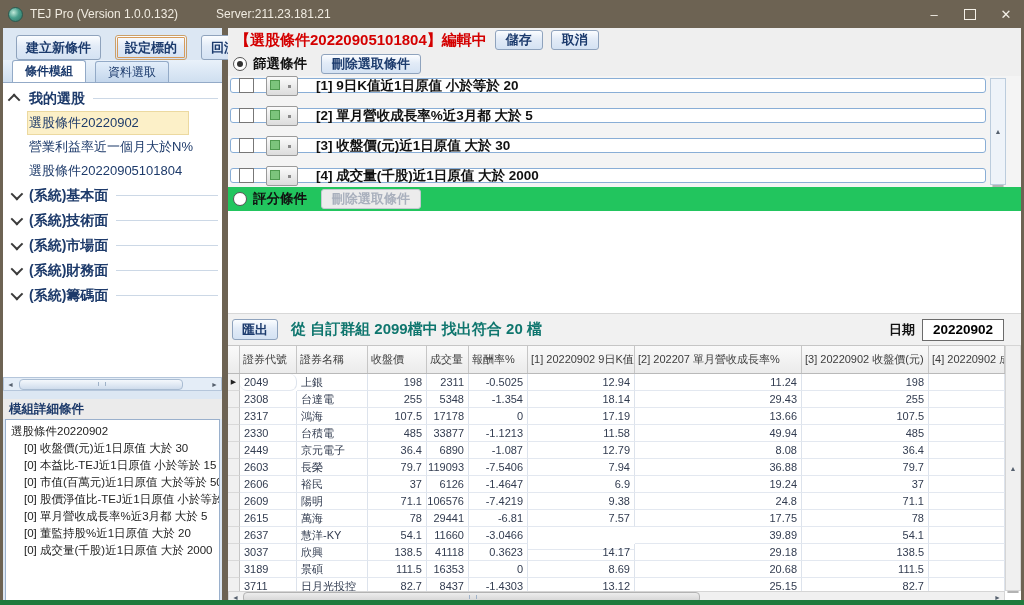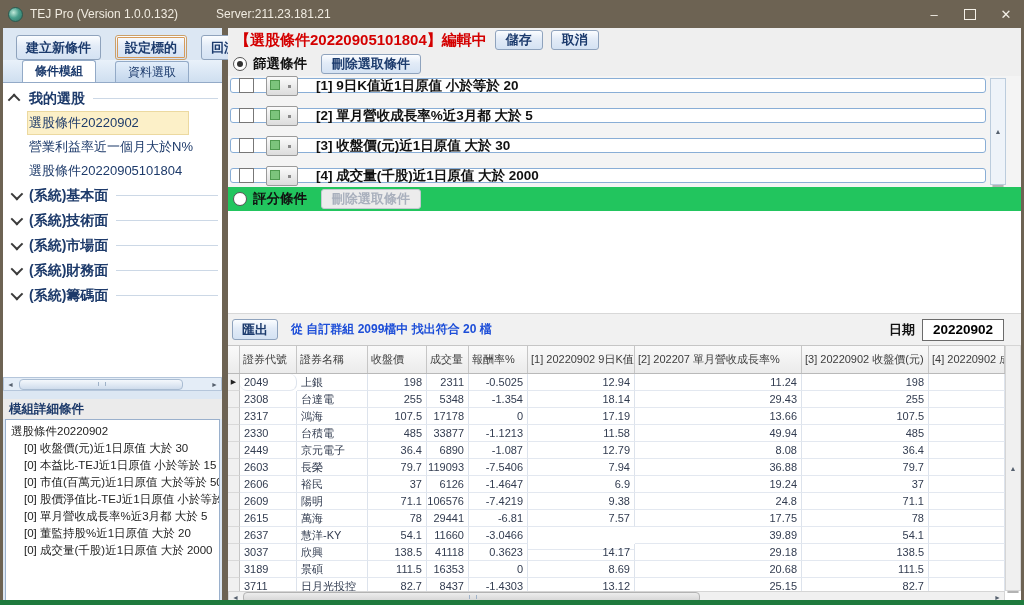--- a/index.html
+++ b/index.html
@@ -31,21 +31,21 @@
   
   .toolbar-left{position:absolute;left:3px;top:28px;width:219px;height:32px;
                 background:#dce7f3;display:flex;align-items:flex-end;gap:14px;padding-left:13px;box-sizing:border-box;}
   .toolbar-left .btn{height:25px;font-size:13px;padding:0 9px;}
 
   
   .left-panel{position:absolute;left:3px;top:60px;width:219px;height:542px;background:#dce7f3;}
   .tabs{position:absolute;left:0;top:0;width:219px;height:22px;display:flex;align-items:flex-end;
         background:linear-gradient(#e9f1fa,#cfdff0);}
   .tab{height:21px;display:flex;align-items:center;padding:0 12px;font-size:12px;color:#1c3b6d;
-       border:1px solid #93aac7;border-bottom:none;border-radius:3px 3px 0 0;margin-left:19px;box-sizing:border-box;}
+       border:1px solid #93aac7;border-bottom:none;border-radius:3px 3px 0 0;margin-left:9px;box-sizing:border-box;}
   .tab.active{background:#ffffff;font-weight:bold;position:relative;z-index:2;height:22px;}
   .tab.inactive{background:linear-gradient(#e3eefa,#c3d6ec);}
   .tree{position:absolute;left:0;top:22px;width:219px;height:295px;background:#ffffff;
         border-top:1px solid #93aac7;box-sizing:border-box;overflow:hidden;padding-top:3px;}
   .tree-group{display:flex;align-items:center;height:25px;padding-left:8px;}
   .chev{width:7px;height:7px;border-right:2px solid #3a3a3a;border-bottom:2px solid #3a3a3a;
         display:inline-block;margin-right:9px;flex:none;}
   .chev.down{transform:rotate(45deg) translateY(-2px);}
   .chev.up{transform:rotate(225deg) translateY(-2px);}
   .tree-group-label{font-size:14px;font-weight:bold;color:#1d3a6a;white-space:nowrap;}
@@ -103,21 +103,21 @@
   .cond-text{font-size:13.5px;font-weight:bold;color:#111;margin-left:18px;white-space:nowrap;}
   .cond-vscroll{right:15px;top:50px;height:107px;}
   .cond-vscroll{background:#eef3f9;border-color:#bcd;}
   .cond-vscroll .vthumb{height:42px;margin-top:1px;background:linear-gradient(90deg,#e8e8e8,#c6c6c6);}
 
   .spacer{position:absolute;left:0;top:183px;width:793px;height:102px;background:#ffffff;}
 
   .export-row{position:absolute;left:0;top:285px;width:793px;height:32px;background:#f1f1f1;
               border-top:1px solid #d8d8d8;display:flex;align-items:center;box-sizing:border-box;}
   .export-row .btn{height:21px;font-size:13px;padding:0 9px;margin-left:4px;}
-  .summary{color:#1d4ed8;font-size:12px;font-weight:bold;margin-left:13px;white-space:nowrap;}
+  .summary{color:#0f766e;font-size:15px;font-weight:bold;margin-left:13px;white-space:nowrap;}
   .date-group{margin-left:auto;display:flex;align-items:center;margin-right:17px;}
   .date-label{font-size:13px;font-weight:bold;color:#111;margin-right:7px;}
   .date-box{width:80px;height:20px;border:1px solid #6b6b6b;background:#fff;font-size:13.5px;font-weight:bold;
             color:#000;display:flex;align-items:center;justify-content:center;}
 
   
   .grid-header{position:absolute;left:0;top:317px;width:777px;height:29px;display:flex;
                background:linear-gradient(#fafafa,#ebebeb);border-top:1px solid #c6c6c6;border-bottom:1px solid #b9b9b9;box-sizing:border-box;overflow:hidden;}
   .gh-cell{border-right:1px solid #c6c6c6;box-sizing:border-box;font-size:11px;color:#3c3c3c;
            display:flex;align-items:center;padding-left:3px;white-space:nowrap;overflow:hidden;flex:none;}

